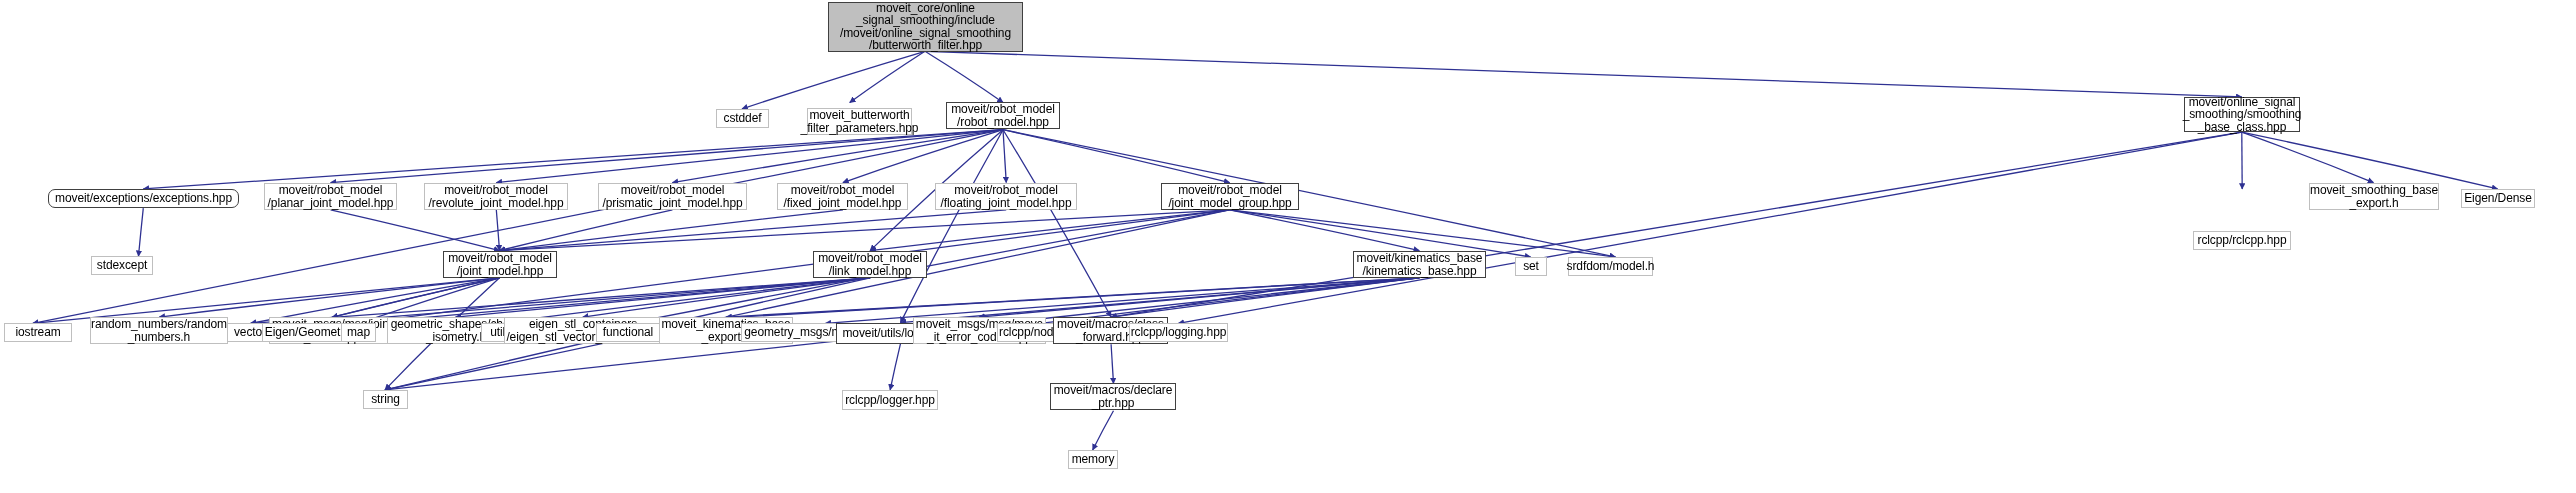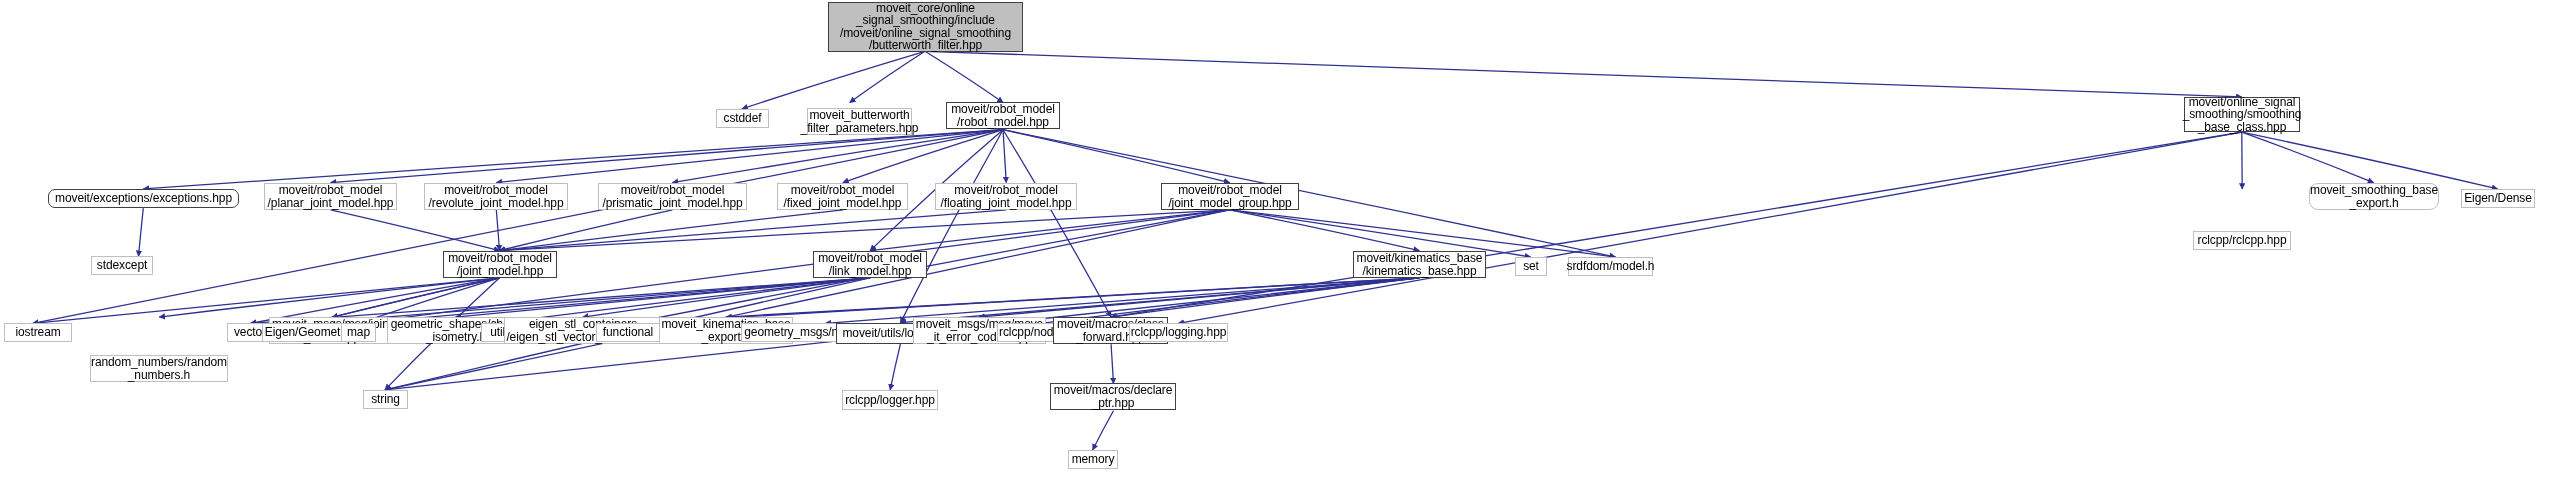--- a/index.html
+++ b/index.html
@@ -139,34 +139,34 @@
 /revolute_joint_model.hpp</span></div>
       <div class="node" style="left: 598px; top: 183px; width: 149px; height: 27px;"><span>moveit/robot_model
 /prismatic_joint_model.hpp</span></div>
       <div class="node" style="left: 777px; top: 183px; width: 131px; height: 27px;"><span>moveit/robot_model
 /fixed_joint_model.hpp</span></div>
       <div class="node" style="left: 935px; top: 183px; width: 142px; height: 27px;"><span>moveit/robot_model
 /floating_joint_model.hpp</span></div>
       <div class="node strong" style="left: 1161px; top: 183px; width: 138px; height: 27px;"><span>moveit/robot_model
 /joint_model_group.hpp</span></div>
       <div class="node" style="left: 2193px; top: 189px; width: 98px; height: 19px; margin-top: 42px;"><span>rclcpp/rclcpp.hpp</span></div>
-      <div class="node" style="left: 2309px; top: 183px; width: 130px; height: 27px; border-radius: 9px;"><span>moveit_smoothing_base
+      <div class="node" style="left: 2309px; top: 183px; width: 130px; height: 27px;"><span>moveit_smoothing_base
 _export.h</span></div>
       <div class="node" style="left: 2461px; top: 189px; width: 74px; height: 19px;"><span>Eigen/Dense</span></div>
       <div class="node" style="left: 91px; top: 256px; width: 62px; height: 19px;"><span>stdexcept</span></div>
       <div class="node strong" style="left: 443px; top: 251px; width: 114px; height: 27px;"><span>moveit/robot_model
 /joint_model.hpp</span></div>
       <div class="node strong" style="left: 813px; top: 251px; width: 114px; height: 27px;"><span>moveit/robot_model
 /link_model.hpp</span></div>
       <div class="node strong" style="left: 1353px; top: 251px; width: 133px; height: 27px;"><span>moveit/kinematics_base
 /kinematics_base.hpp</span></div>
       <div class="node" style="left: 1515px; top: 257px; width: 32px; height: 19px;"><span>set</span></div>
       <div class="node" style="left: 1568px; top: 257px; width: 85px; height: 19px;"><span>srdfdom/model.h</span></div>
       <div class="node" style="left: 4px; top: 323px; width: 68px; height: 19px;"><span>iostream</span></div>
-      <div class="node" style="left: 90px; top: 317px; width: 138px; height: 27px; margin-top: 38px;"><span>random_numbers/random
+      <div class="node" style="left: 90px; top: 317px; width: 138px; height: 27px;"><span>random_numbers/random
 _numbers.h</span></div>
       <div class="node" style="left: 269px; top: 317px; width: 126px; height: 27px;"><span>moveit_msgs/msg/joint
 _limits.hpp</span></div>
       <div class="node" style="left: 227px; top: 323px; width: 46px; height: 19px;"><span>vector</span></div>
       <div class="node" style="left: 262px; top: 323px; width: 91px; height: 19px;"><span>Eigen/Geometry</span></div>
       <div class="node" style="left: 341px; top: 323px; width: 35px; height: 19px;"><span>map</span></div>
       <div class="node" style="left: 387px; top: 317px; width: 138px; height: 27px;"><span>geometric_shapes/check
 _isometry.h</span></div>
       <div class="node" style="left: 469px; top: 323px; width: 45px; height: 19px; margin-left: 12px;"><span>utility</span></div>
       <div class="node" style="left: 504px; top: 317px; width: 158px; height: 27px;"><span>eigen_stl_containers

